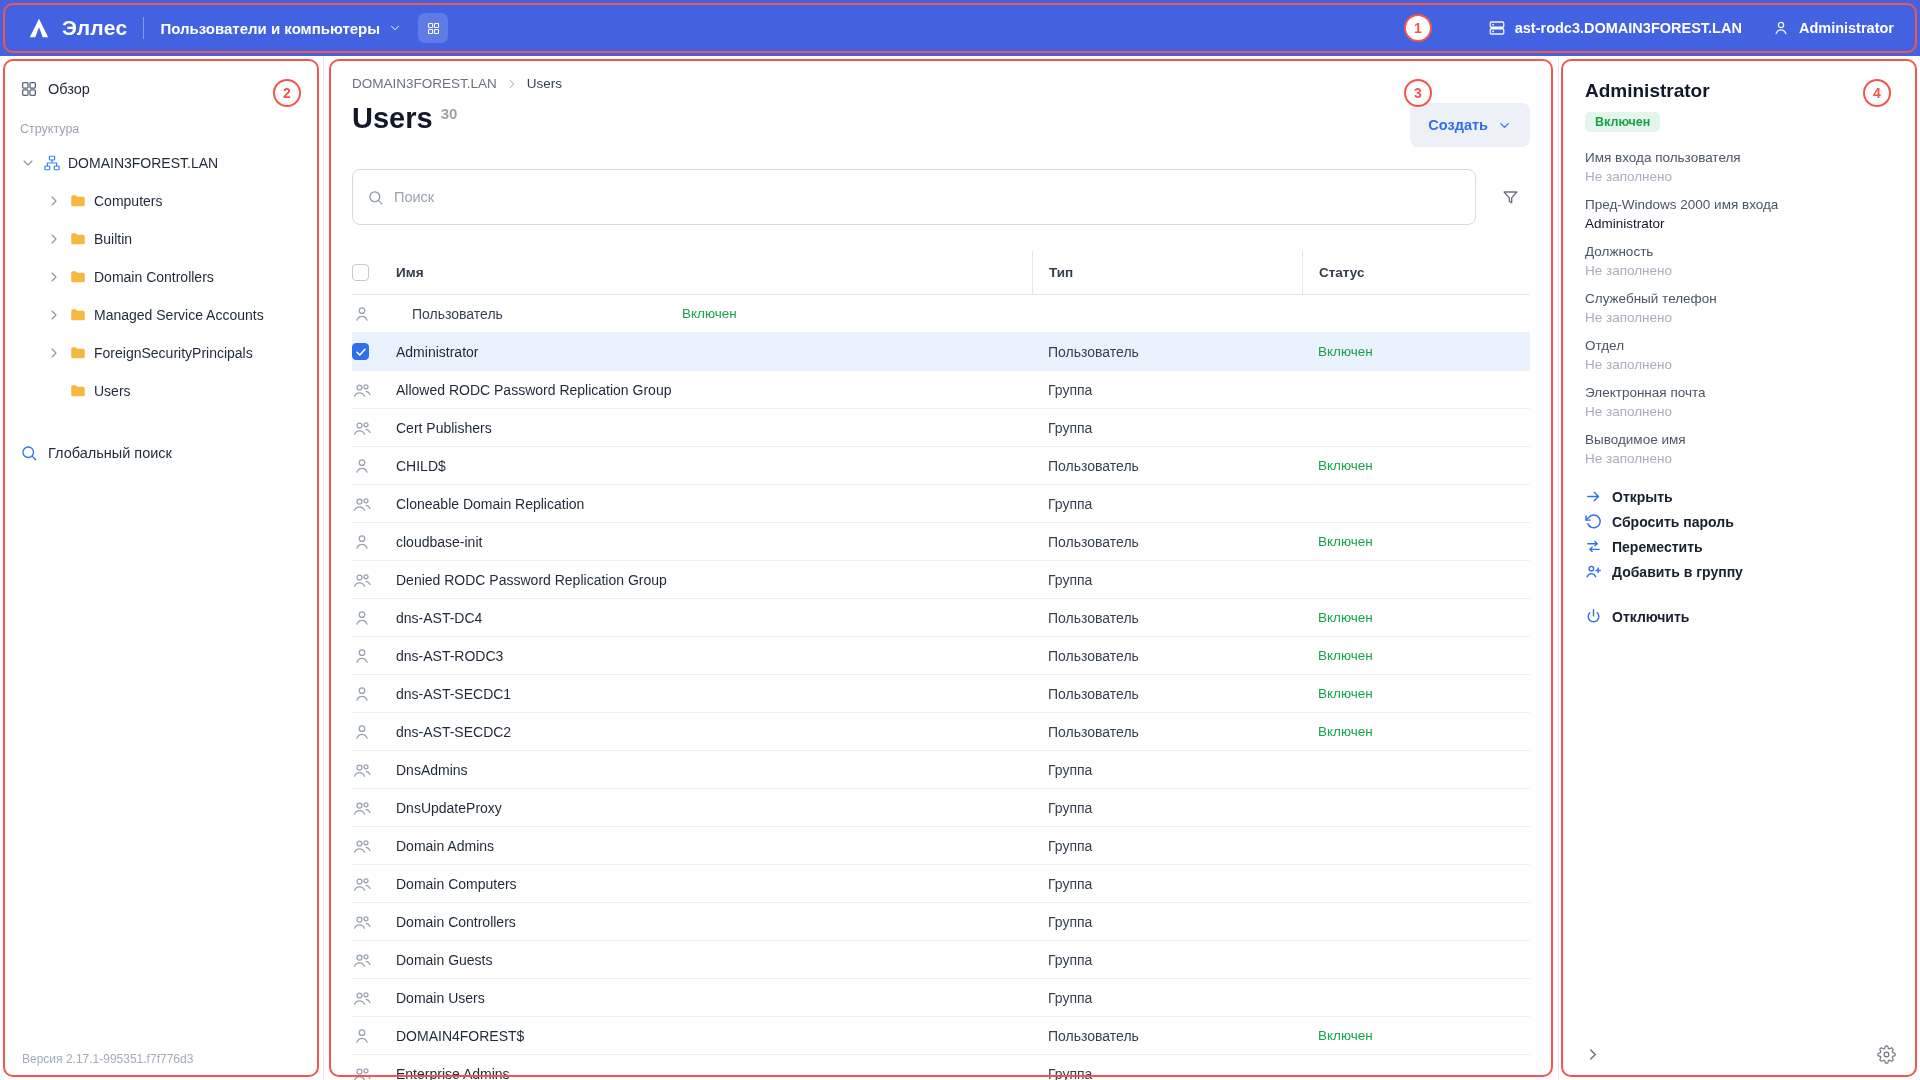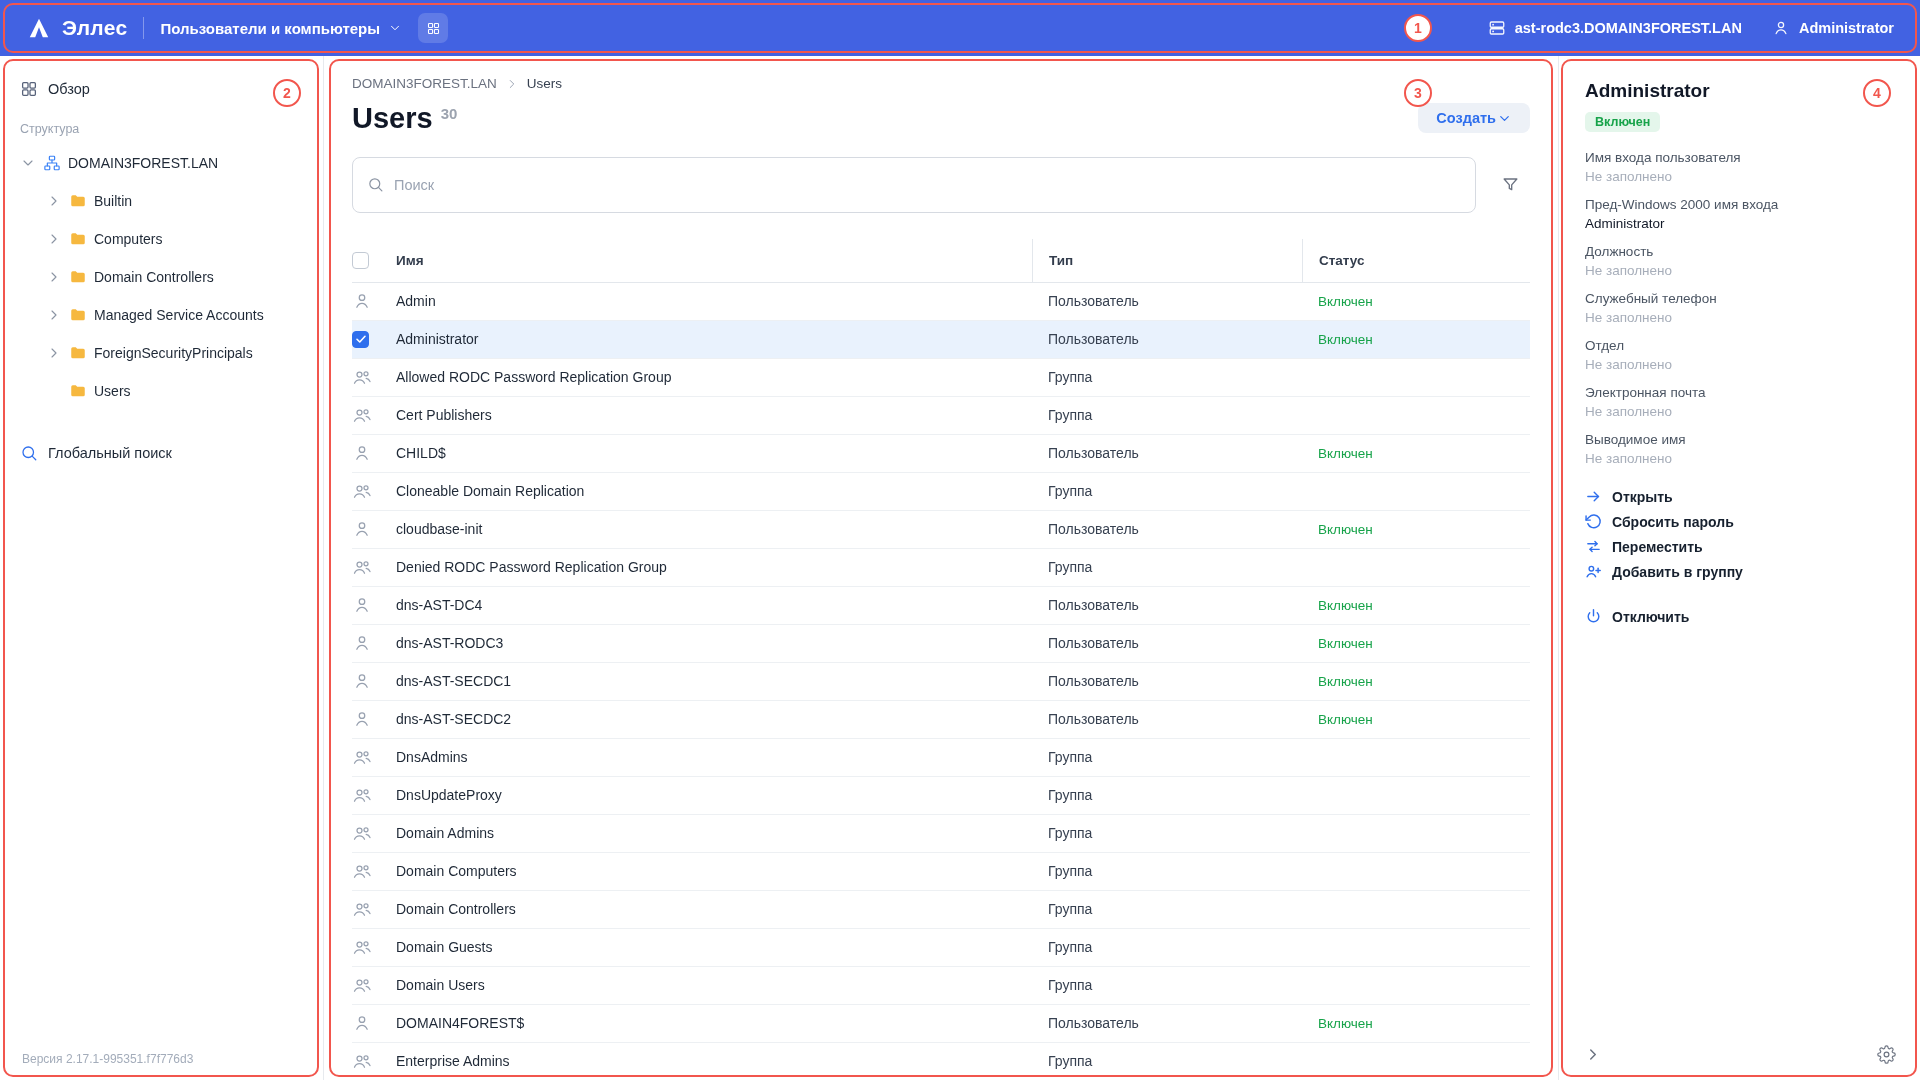--- a/index.html
+++ b/index.html
@@ -42,21 +42,21 @@
 
   
   .main{flex:1;min-width:0;display:flex;flex-direction:column;padding:20px 28px 0;overflow:hidden;}
   .breadcrumb{display:flex;align-items:center;gap:8px;font-size:13.5px;color:#6b7280;}
   .bc-link{cursor:pointer;}
   .bc-sep{width:14px;height:14px;display:flex;color:#9aa3b2;}
   .bc-current{color:#374151;}
   .title-row{display:flex;align-items:flex-start;margin-top:12px;}
   .page-title{font-size:29px;font-weight:700;color:#111827;line-height:1.1;}
   .count{font-size:15px;font-weight:600;color:#9ca3af;margin-left:8px;margin-top:2px;}
-  .create-btn{margin-left:auto;display:flex;align-items:center;gap:1px;background:#edf1f7;color:var(--accent,#2f6fed);border:none;border-radius:8px;height:30px;padding:0 18px;font-size:14.5px;font-weight:700;cursor:pointer;font-family:inherit;}
+  .create-btn{margin-left:auto;display:flex;align-items:center;gap:9px;background:#edf1f7;color:var(--accent,#2f6fed);border:none;border-radius:8px;height:44px;padding:0 18px;font-size:14.5px;font-weight:700;cursor:pointer;font-family:inherit;}
   .create-btn .chev-sm{width:15px;height:15px;}
   .search-row{display:flex;align-items:center;gap:14px;margin-top:22px;}
   .search-box{flex:1;height:56px;border:1px solid #d6dae1;border-radius:8px;display:flex;align-items:center;padding:0 14px;gap:10px;color:#8b94a3;background:#fff;}
   .search-box .icon{width:17px;height:17px;display:flex;flex:0 0 17px;}
   .search-box input{border:none;outline:none;flex:1;font-size:14.5px;color:#111827;background:transparent;font-family:inherit;}
   .search-box input::placeholder{color:#9aa3b2;}
   .filter-btn{width:40px;height:40px;border:none;background:transparent;color:#6b7280;cursor:pointer;display:flex;align-items:center;justify-content:center;}
   .filter-btn svg{width:19px;height:19px;}
 
   .table{margin-top:26px;flex:1;min-height:0;display:flex;flex-direction:column;overflow:hidden;}
@@ -190,34 +190,34 @@
               <span class="chev">
                 <svg class="i" viewBox="0 0 24 24">
                   <polyline points="9 6 15 12 9 18"></polyline>
                 </svg>
               </span>
               <span class="ticon">
                 <svg viewBox="0 0 24 24" style="width:100%;height:100%;display:block">
                   <path d="M3 6.2a2 2 0 0 1 2-2h4l2 2.1h8a2 2 0 0 1 2 2V17a2 2 0 0 1-2 2H5a2 2 0 0 1-2-2z" fill="currentColor"></path>
                 </svg>
               </span>
-              <span class="tlbl">Builtin</span>
+              <span class="tlbl">Computers</span>
             </div>
             <div class="tree-item">
               <span class="chev">
                 <svg class="i" viewBox="0 0 24 24">
                   <polyline points="9 6 15 12 9 18"></polyline>
                 </svg>
               </span>
               <span class="ticon">
                 <svg viewBox="0 0 24 24" style="width:100%;height:100%;display:block">
                   <path d="M3 6.2a2 2 0 0 1 2-2h4l2 2.1h8a2 2 0 0 1 2 2V17a2 2 0 0 1-2 2H5a2 2 0 0 1-2-2z" fill="currentColor"></path>
                 </svg>
               </span>
-              <span class="tlbl">Computers</span>
+              <span class="tlbl">Builtin</span>
             </div>
             <div class="tree-item">
               <span class="chev">
                 <svg class="i" viewBox="0 0 24 24">
                   <polyline points="9 6 15 12 9 18"></polyline>
                 </svg>
               </span>
               <span class="ticon">
                 <svg viewBox="0 0 24 24" style="width:100%;height:100%;display:block">
                   <path d="M3 6.2a2 2 0 0 1 2-2h4l2 2.1h8a2 2 0 0 1 2 2V17a2 2 0 0 1-2 2H5a2 2 0 0 1-2-2z" fill="currentColor"></path>
@@ -326,21 +326,20 @@
         <div class="tbody">
             <div class="trow">
               <div class="c-sel">
                 <span class="row-icon">
                   <svg class="i" viewBox="0 0 24 24" style="stroke-width:1.5">
                     <circle cx="12" cy="8" r="3.3"></circle>
                     <path d="M5.8 19.5c1.3-3.2 3.6-4.7 6.2-4.7s4.9 1.5 6.2 4.7"></path>
                   </svg>
                 </span>
               </div>
-              <div class="c-name">Admin</div>
               <div class="c-type">Пользователь</div>
               <div class="c-status">Включен</div>
             </div>
             <div class="trow selected">
               <div class="c-sel">
                 <span class="checkbox checked">
                   <svg viewBox="0 0 24 24" style="width:12px;height:12px;display:block">
                     <polyline points="4 12.5 9.5 18 20 6.5" fill="none" stroke="#fff" stroke-width="3.2" stroke-linecap="round" stroke-linejoin="round"></polyline>
                   </svg>
                 </span>

